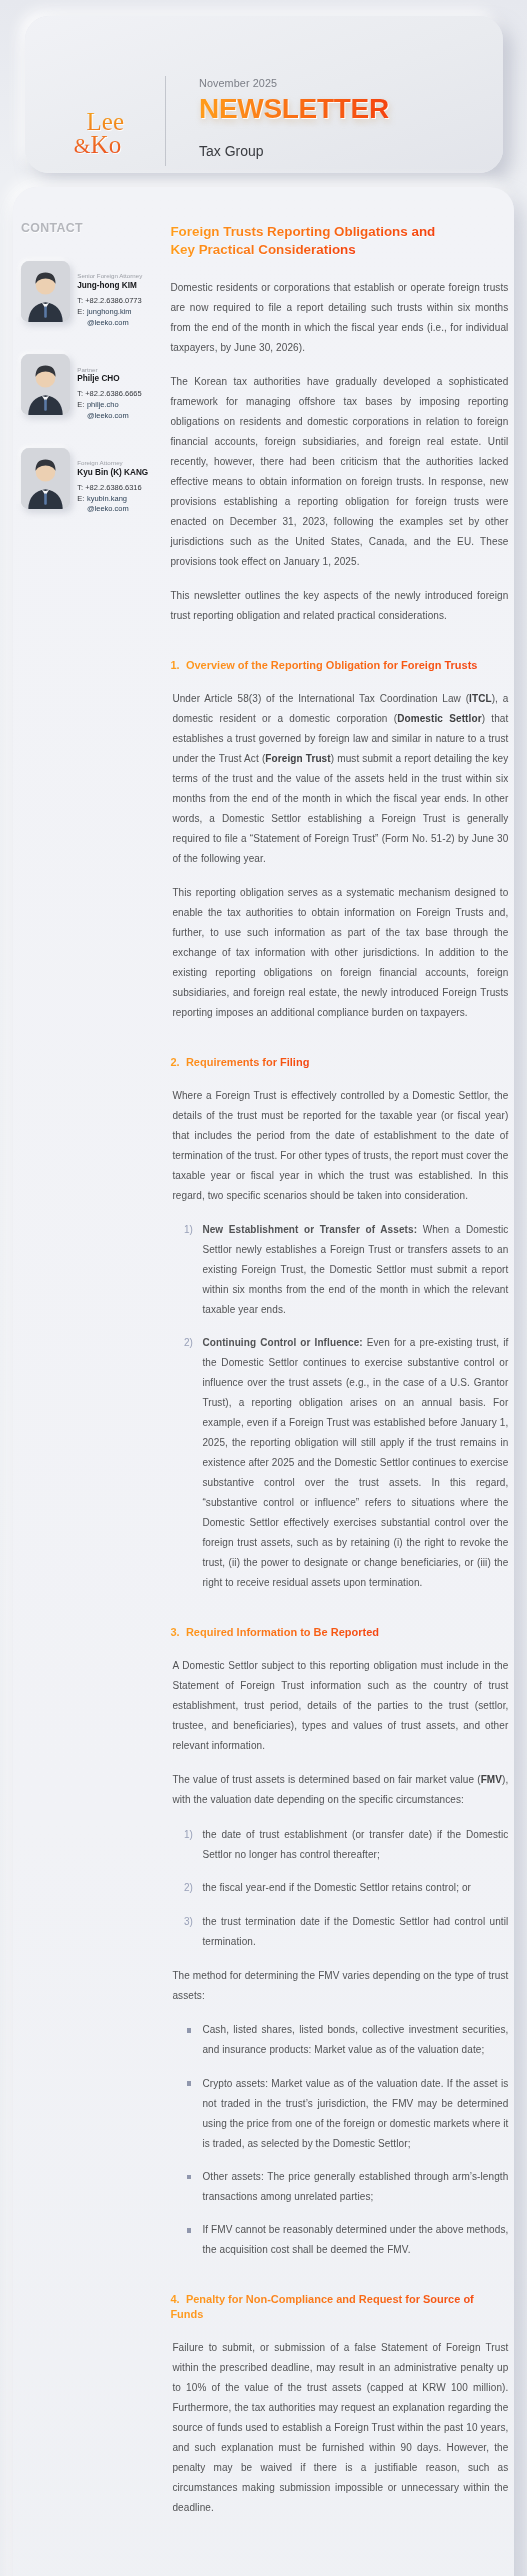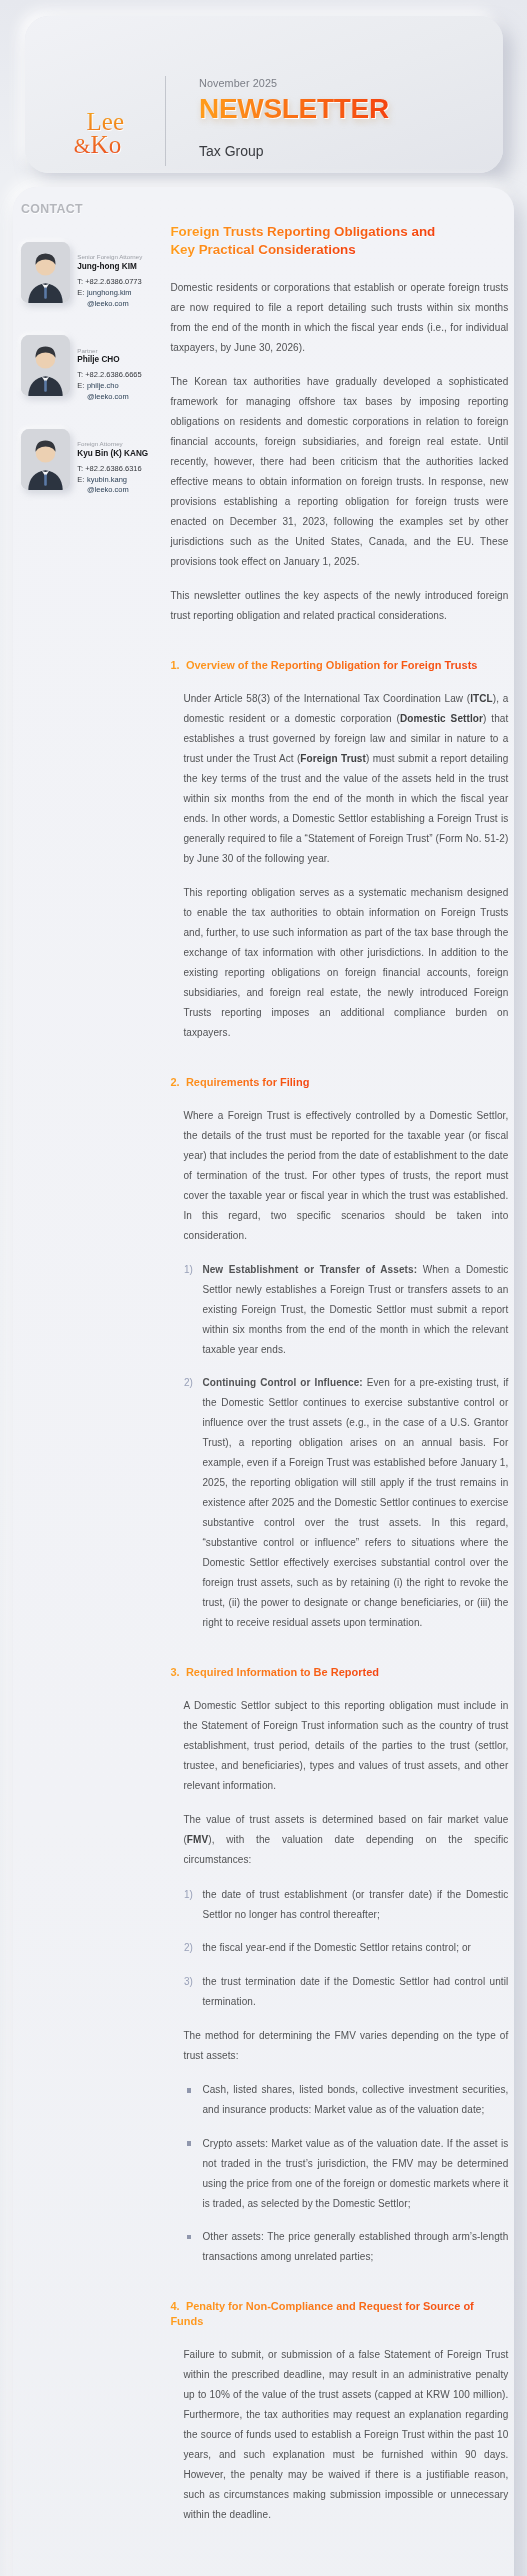--- a/index.html
+++ b/index.html
@@ -26,21 +26,21 @@
         filter:drop-shadow(1px 1.5px 0 rgba(255,255,255,.9)) drop-shadow(1.5px 3.1px 3.1px rgba(190,140,70,.25));}
   .grad{background:linear-gradient(90deg,var(--o1),var(--o2));-webkit-background-clip:text;background-clip:text;color:transparent;display:inline-block;}
   .group-name{font-size:14px;color:#3a3c41;margin-top:19.6px;font-weight:500;}
 
   
   .main-card{position:absolute;left:13.4px;top:187px;width:501px;height:2722px;border-radius:24px;
         background:linear-gradient(180deg,#f2f3f7 0%,#f1f2f6 60%,#eef0f4 100%);
         box-shadow:7.2px 10.3px 20.6px rgba(160,165,182,.45), -5.2px -6.2px 13.4px rgba(255,255,255,.8);}
 
   
-  .sidebar{position:absolute;left:7.7px;top:15px;width:143px;}
+  .sidebar{position:absolute;left:7.7px;top:34px;width:143px;}
   .contact-heading{font-size:12.4px;font-weight:700;color:#b4b6bc;letter-spacing:0.3px;
         text-shadow:0.5px 0.5px 0 rgba(255,255,255,.9);}
   .contacts{margin-top:26px;}
   .contact{display:flex;margin-bottom:26px;}
   .photo{flex:0 0 49px;width:49px;height:61px;border-radius:8.2px;overflow:hidden;
         background:linear-gradient(180deg,#dbdde2,#c8cbd2);
         box-shadow:2.1px 3.1px 6.2px rgba(160,165,180,.35), -1.5px -1.5px 4.1px rgba(255,255,255,.7);}
   .photo svg{display:block;}
   .contact-info{margin-left:7.2px;padding-top:11.3px;}
   .contact-role{font-size:6.2px;color:#9a9da4;margin-bottom:1.5px;}
@@ -51,21 +51,21 @@
   .email-line .lbl{flex:0 0 auto;margin-right:2.6px;}
   a.email-link{color:#2e4257;text-underline-offset:1.5px;cursor:pointer;}
 
   
   .article{position:absolute;left:157px;top:36px;width:338px;}
   .title{font-size:13.4px;font-weight:800;line-height:18px;margin-bottom:18.5px;
         filter:drop-shadow(0.5px 1px 0 rgba(255,255,255,.8));}
   .para{font-size:10px;line-height:20px;color:#515254;text-align:justify;margin:0 0 14.4px 0;
         letter-spacing:0.1px;}
   .para b{color:#3f4042;}
-  .indent{margin-left:13px;}
+  .indent{margin-left:2px;}
   .sec-head{margin:32px 0 15.5px 0;font-size:11px;font-weight:700;line-height:15px;}
   .sec-head .sec-num{display:inline-block;min-width:15.5px;}
   .olist,.ulist{margin:0 0 14.4px 32px;padding:0;list-style:none;}
   .olist li,.ulist li{position:relative;font-size:10px;line-height:20px;color:#515254;
         text-align:justify;margin-bottom:13.4px;letter-spacing:0.1px;}
   .olist .num{position:absolute;left:-18.5px;color:#98a0b8;}
   .ulist .sq{position:absolute;left:-15.5px;top:7.7px;width:4.6px;height:4.6px;background:#9097ad;}
 </style>
 </head>
 <body>
@@ -189,20 +189,21 @@
             <ul class="olist">
               <li><span class="num">1)</span>the date of trust establishment (or transfer date) if the Domestic Settlor no longer has control thereafter;</li>
               <li><span class="num">2)</span>the fiscal year-end if the Domestic Settlor retains control; or</li>
               <li><span class="num">3)</span>the trust termination date if the Domestic Settlor had control until termination.</li>
             </ul>
             <p class="para indent">The method for determining the FMV varies depending on the type of trust assets:</p>
             <ul class="ulist">
               <li><span class="sq"></span>Cash, listed shares, listed bonds, collective investment securities, and insurance products: Market value as of the valuation date;</li>
               <li><span class="sq"></span>Crypto assets: Market value as of the valuation date. If the asset is not traded in the trust’s jurisdiction, the FMV may be determined using the price from one of the foreign or domestic markets where it is traded, as selected by the Domestic Settlor;</li>
               <li><span class="sq"></span>Other assets: The price generally established through arm’s-length transactions among unrelated parties;</li>
+              <li><span class="sq"></span>If FMV cannot be reasonably determined under the above methods, the acquisition cost shall be deemed the FMV.</li>
             </ul>
           </section>
           <section>
             <div class="sec-head"><span class="grad"><span class="sec-num">4.</span>Penalty for Non-Compliance and Request for Source of Funds</span></div>
             <p class="para indent">Failure to submit, or submission of a false Statement of Foreign Trust within the prescribed deadline, may result in an administrative penalty up to 10% of the value of the trust assets (capped at KRW 100 million). Furthermore, the tax authorities may request an explanation regarding the source of funds used to establish a Foreign Trust within the past 10 years, and such explanation must be furnished within 90 days. However, the penalty may be waived if there is a justifiable reason, such as circumstances making submission impossible or unnecessary within the deadline.</p>
           </section>
         </div>
 
     </div>
 

